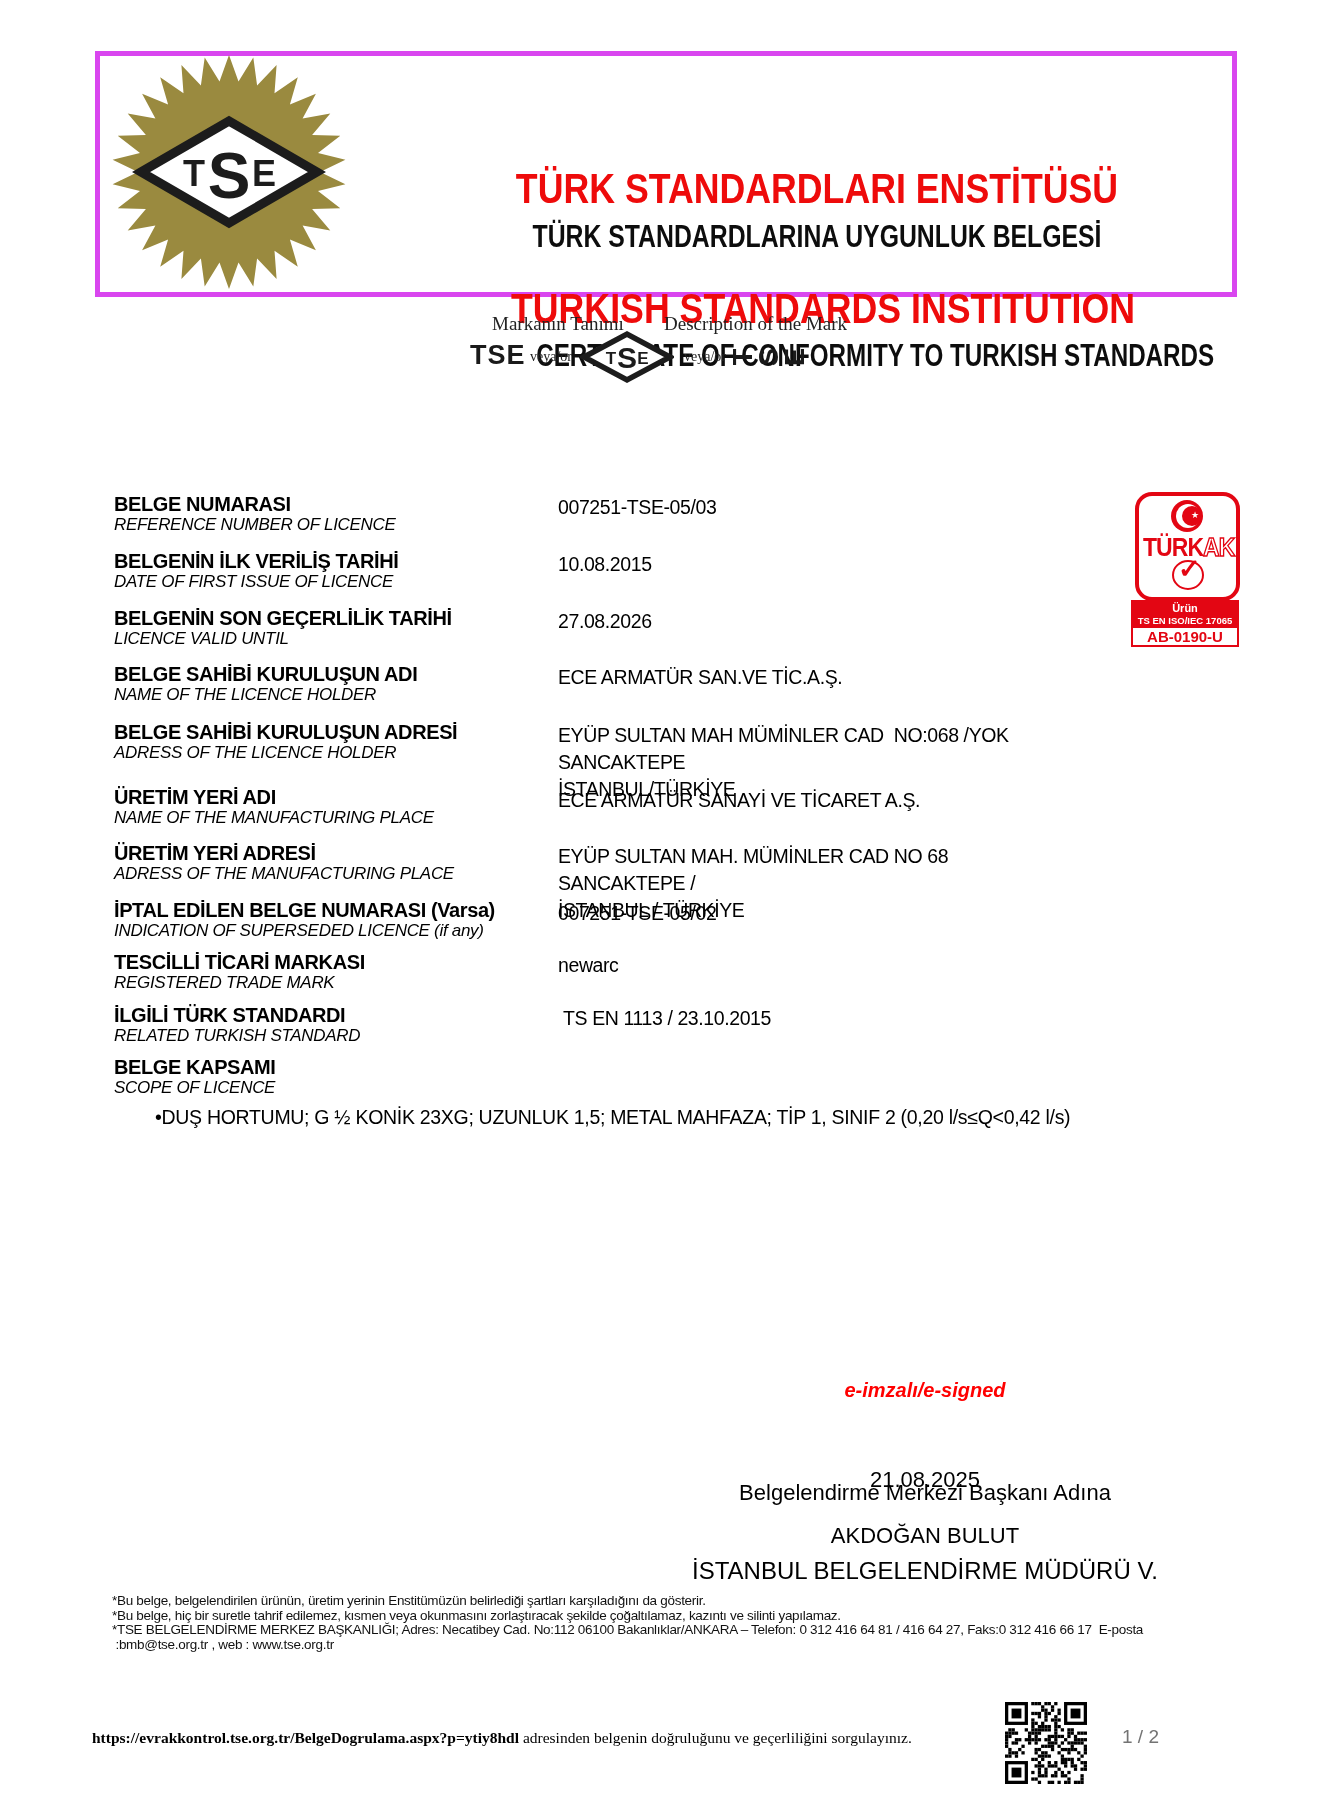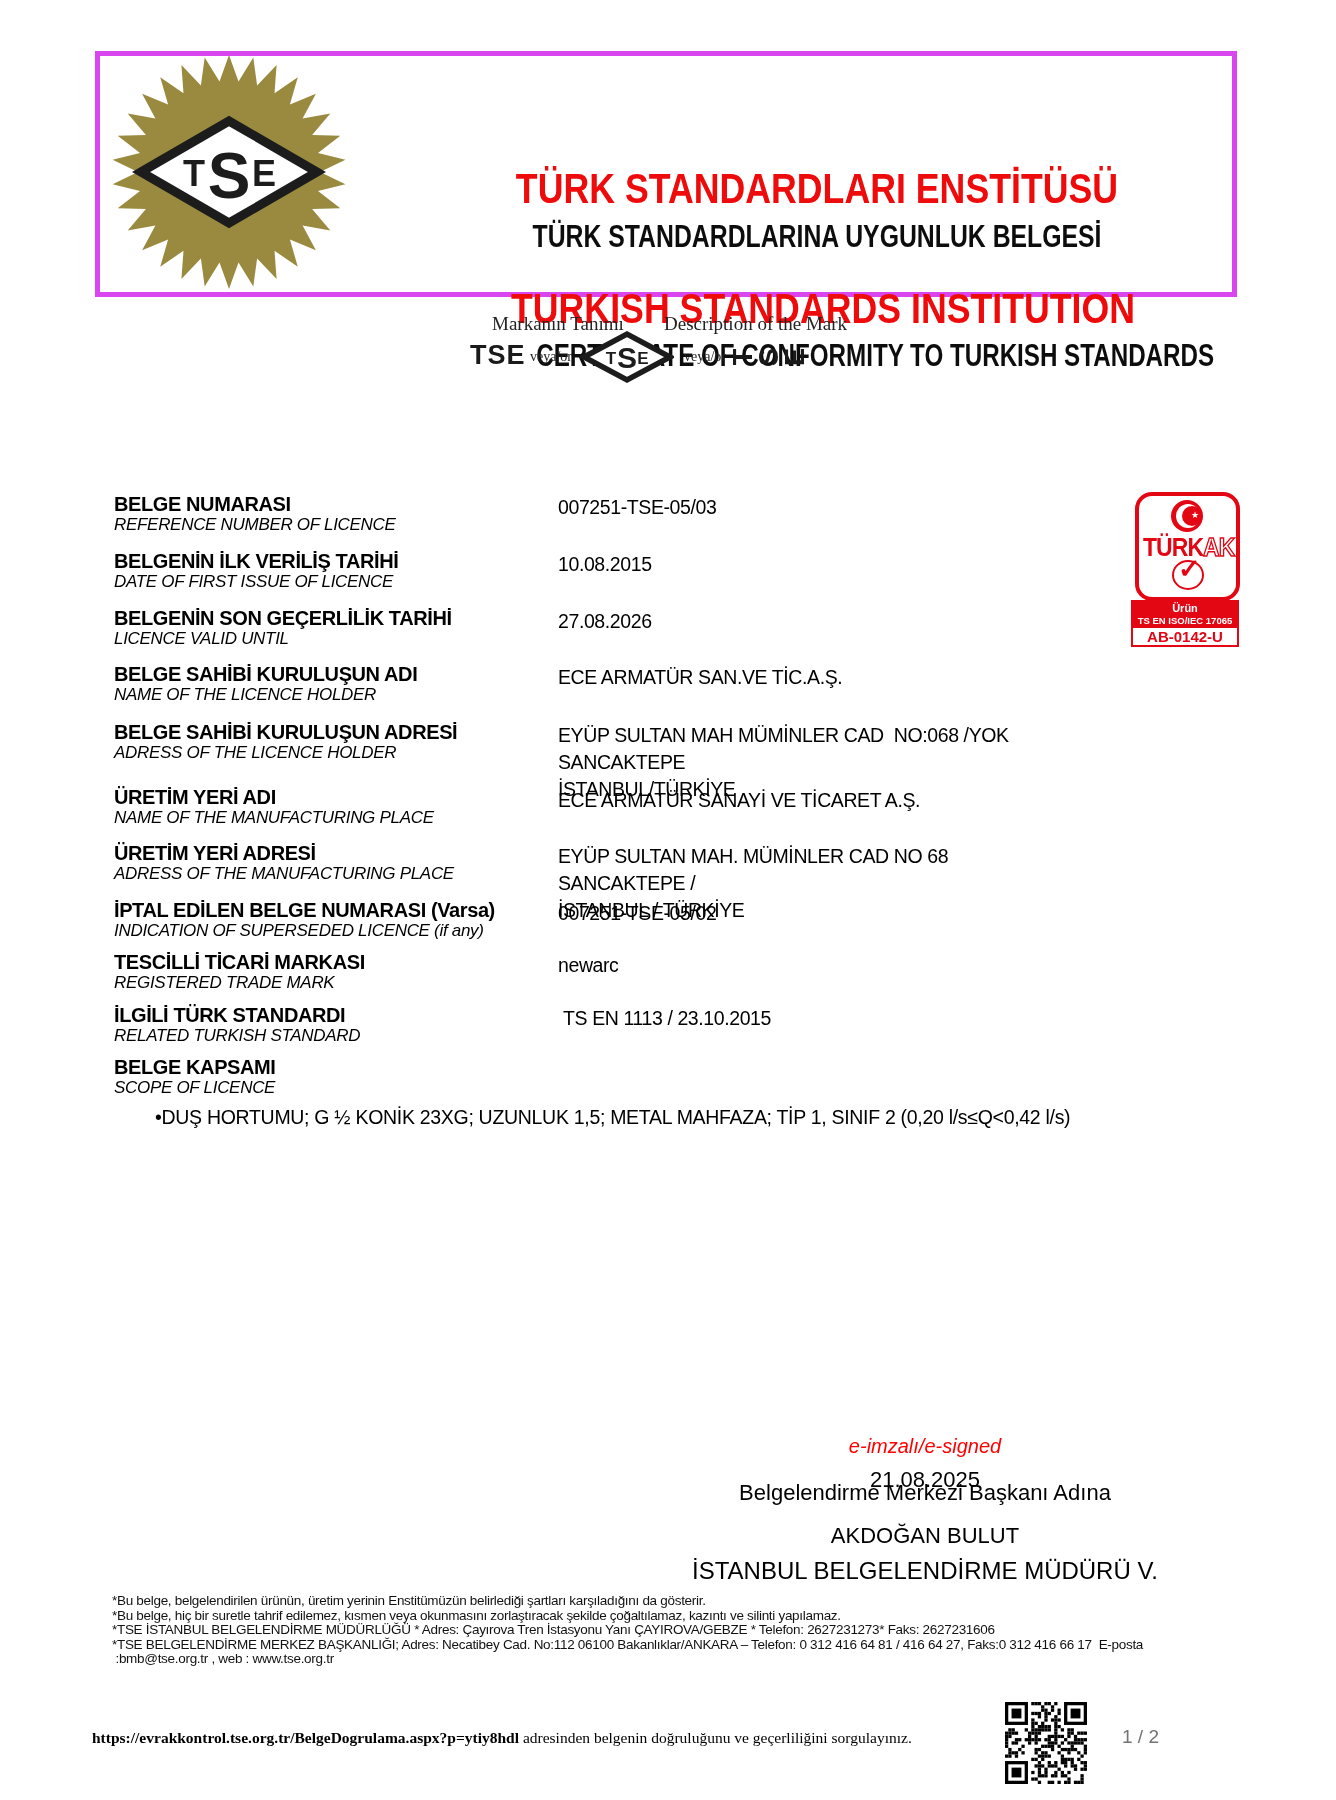--- a/index.html
+++ b/index.html
@@ -56,21 +56,21 @@
   
   .frow{position:absolute;left:0;top:0;width:1336px;}
   .flabel{position:absolute;left:114px;width:460px;font-size:20px;font-weight:bold;letter-spacing:-0.4px;line-height:21px;white-space:nowrap;}
   .fsub{position:absolute;left:114px;top:22px;width:460px;font-size:17px;font-style:italic;letter-spacing:-0.3px;line-height:18px;white-space:nowrap;}
   .fvalue{position:absolute;left:558px;top:0;width:480px;font-size:19.5px;letter-spacing:-0.4px;line-height:27px;white-space:pre-wrap;}
 
   .scope-item{position:absolute;left:155px;top:1106px;width:1050px;font-size:19.5px;letter-spacing:-0.3px;}
 
   
   .sig{position:absolute;left:640px;width:570px;text-align:center;white-space:nowrap;}
-  .sig-esigned{top:1435px;font-size:20px;font-weight:normal;font-style:italic;color:var(--esigned-red);}
+  .sig-esigned{top:1379px;font-size:20px;font-weight:bold;font-style:italic;color:var(--esigned-red);}
   .sig-date{top:1467px;font-size:22px;}
   .sig-behalf{top:1480px;font-size:22px;}
   .sig-name{top:1523px;font-size:22px;}
   .sig-title{top:1557px;font-size:24px;}
 
   
   .footnotes{position:absolute;left:112px;top:1594px;width:1120px;font-size:13.5px;line-height:14.6px;
     letter-spacing:-0.3px;color:#111;}
   .footnotes div{white-space:pre-wrap;}
   .verify{position:absolute;left:92px;top:1729px;width:900px;font-family:"Liberation Serif",serif;font-size:15.5px;white-space:nowrap;}
@@ -119,21 +119,21 @@
         <div class="star">★</div>
     </div>
     <div class="tk-brand"><span>TÜRK</span><span class="outline">AK</span></div>
     <div class="tk-check">
         <span class="tick">✓</span>
       </div>
   </div>
   <div class="turkak-label">
     <div class="tl1">Ürün</div>
     <div class="tl2">TS EN ISO/IEC 17065</div>
-    <div class="tl3">AB-0142-U</div>
+    <div class="tl3">AB-0190-U</div>
   </div>
 
   <div id="fields">
       <div class="frow" style="top: 494px;">
         <div class="flabel">BELGE NUMARASI</div>
         <div class="fsub">REFERENCE NUMBER OF LICENCE</div>
         <div class="fvalue">007251-TSE-05/03</div>
       </div>
       <div class="frow" style="top: 551px;">
         <div class="flabel">BELGENİN İLK VERİLİŞ TARİHİ</div>
@@ -193,21 +193,20 @@
 
   <div class="sig sig-esigned">e-imzalı/e-signed</div>
   <div class="sig sig-date">21.08.2025</div>
   <div class="sig sig-behalf">Belgelendirme Merkezi Başkanı Adına</div>
   <div class="sig sig-name">AKDOĞAN BULUT</div>
   <div class="sig sig-title">İSTANBUL BELGELENDİRME MÜDÜRÜ V.</div>
 
   <div class="footnotes" id="footnotes">
       <div>*Bu belge, belgelendirilen ürünün, üretim yerinin Enstitümüzün belirlediği şartları karşıladığını da gösterir.</div>
       <div>*Bu belge, hiç bir suretle tahrif edilemez, kısmen veya okunmasını zorlaştıracak şekilde çoğaltılamaz, kazıntı ve silinti yapılamaz.</div>
-      <div>*TSE İSTANBUL BELGELENDİRME MÜDÜRLÜĞÜ * Adres: Çayırova Tren İstasyonu Yanı ÇAYIROVA/GEBZE * Telefon: 2627231273* Faks: 2627231606</div>
       <div>*TSE BELGELENDİRME MERKEZ BAŞKANLIĞI; Adres: Necatibey Cad. No:112 06100 Bakanlıklar/ANKARA – Telefon: 0 312 416 64 81 / 416 64 27, Faks:0 312 416 66 17  E-posta</div>
       <div> :bmb@tse.org.tr , web : www.tse.org.tr</div>
     </div>
 
   <div class="verify"><span class="url">https://evrakkontrol.tse.org.tr/BelgeDogrulama.aspx?p=ytiy8hdl</span><span> adresinden belgenin doğruluğunu ve geçerliliğini sorgulayınız.</span></div>
   <svg class="qr" id="qr" viewBox="0 0 25 25">
       <rect x="8" y="0" width="1" height="1" fill="#000"></rect>
       <rect x="9" y="0" width="1" height="1" fill="#000"></rect>
       <rect x="10" y="0" width="1" height="1" fill="#000"></rect>
       <rect x="12" y="0" width="1" height="1" fill="#000"></rect>

